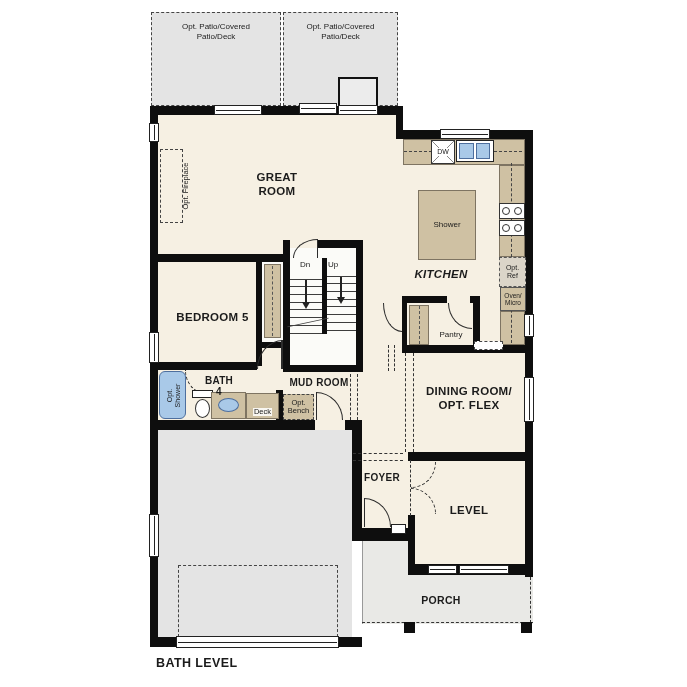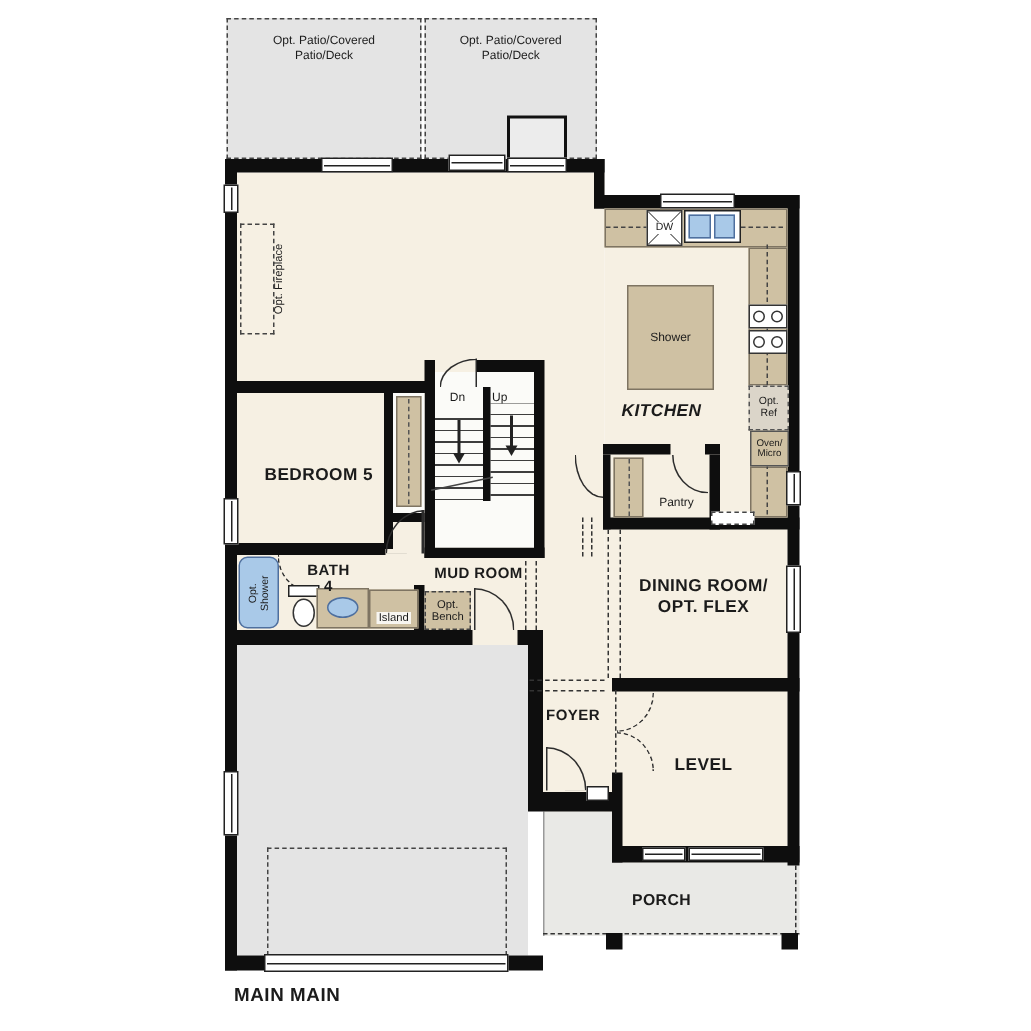--- a/index.html
+++ b/index.html
@@ -161,21 +161,21 @@
   <div class="abs" style="left:474px;top:341px;width:29px;height:9px;background:#fff;border:1.1px dashed #444;"></div>
 
   <div class="abs blue" style="left:159px;top:371px;width:27px;height:48px;border-radius:6px;"></div>
   <div class="abs tiny rot" style="left:146px;top:388px;width:54px;height:15px;">Opt.
 Shower</div>
   <div class="abs win" style="left:192px;top:390px;width:21px;height:8px;"></div>
   <div class="abs" style="left:195px;top:399px;width:15px;height:19px;background:#fff;border:1px solid #333;border-radius:50%;"></div>
   <div class="abs tan" style="left:211px;top:392px;width:35px;height:27px;"></div>
   <div class="abs blue" style="left:218px;top:398px;width:21px;height:14px;border-radius:50%;"></div>
   <div class="abs tan" style="left:246px;top:393px;width:33px;height:26px;display:flex;align-items:flex-end;justify-content:center;">
-      <span class="tiny" style="font-size:7.5px;background:rgba(255,255,255,.85);padding:0 1px;margin-bottom:2px;">Island</span>
+      <span class="tiny" style="font-size:7.5px;background:rgba(255,255,255,.85);padding:0 1px;margin-bottom:2px;">Deck</span>
     </div>
   <div class="abs tiny" style="left:283px;top:394px;width:31px;height:26px;background:#cfc1a3;border:1.2px dashed #444;display:flex;align-items:center;justify-content:center;font-size:7.5px;line-height:8.5px;">Opt.
 Bench</div>
 
   <div class="abs" style="left:160px;top:149px;width:23px;height:74px;border:1.2px dashed #444;"></div>
   <div class="abs tiny rot" style="left:150px;top:181px;width:74px;height:10px;font-size:7.5px;">Opt. Fireplace</div>
 
   <div class="abs win win-h" style="left:214px;top:105px;width:48px;height:10px;"></div>
   <div class="abs win win-h" style="left:299px;top:103px;width:38px;height:11px;"></div>
   <div class="abs win win-h" style="left:338px;top:105px;width:40px;height:10px;"></div>
@@ -183,25 +183,27 @@
   <div class="abs win win-v" style="left:149px;top:123px;width:10px;height:19px;"></div>
   <div class="abs win win-v" style="left:149px;top:332px;width:10px;height:31px;"></div>
   <div class="abs win win-v" style="left:149px;top:514px;width:10px;height:43px;"></div>
   <div class="abs win win-v" style="left:524px;top:314px;width:10px;height:23px;"></div>
   <div class="abs win win-v" style="left:524px;top:377px;width:10px;height:45px;"></div>
   <div class="abs win win-h" style="left:428px;top:565px;width:29px;height:9px;"></div>
   <div class="abs win win-h" style="left:459px;top:565px;width:50px;height:9px;"></div>
   <div class="abs win" style="left:391px;top:524px;width:15px;height:10px;"></div>
   <div class="abs win win-h" style="left:176px;top:636px;width:163px;height:12px;"></div>
 
+  <div class="abs lbl s11" style="left:227px;top:171px;width:100px;">GREAT
+ROOM</div>
   <div class="abs lbl s11" style="left:391px;top:268px;width:100px;font-style:italic;">KITCHEN</div>
   <div class="abs lbl s11" style="left:150px;top:311px;width:125px;">BEDROOM 5</div>
   <div class="abs lbl s10" style="left:194px;top:375px;width:50px;">BATH
 4</div>
   <div class="abs lbl s10" style="left:284px;top:377px;width:70px;">MUD ROOM</div>
   <div class="abs lbl s11" style="left:407px;top:385px;width:124px;">DINING ROOM/
 OPT. FLEX</div>
   <div class="abs lbl s10" style="left:352px;top:472px;width:60px;">FOYER</div>
   <div class="abs lbl s11" style="left:434px;top:504px;width:70px;">LEVEL</div>
   <div class="abs lbl s105" style="left:406px;top:594px;width:70px;">PORCH</div>
-  <div class="abs lbl" style="left:156px;top:656px;width:140px;text-align:left;font-size:12.5px;letter-spacing:.4px;">MAIN MAIN</div>
+  <div class="abs lbl" style="left:156px;top:656px;width:140px;text-align:left;font-size:12.5px;letter-spacing:.4px;">BATH LEVEL</div>
 
 </div>
 
 </body></html>

